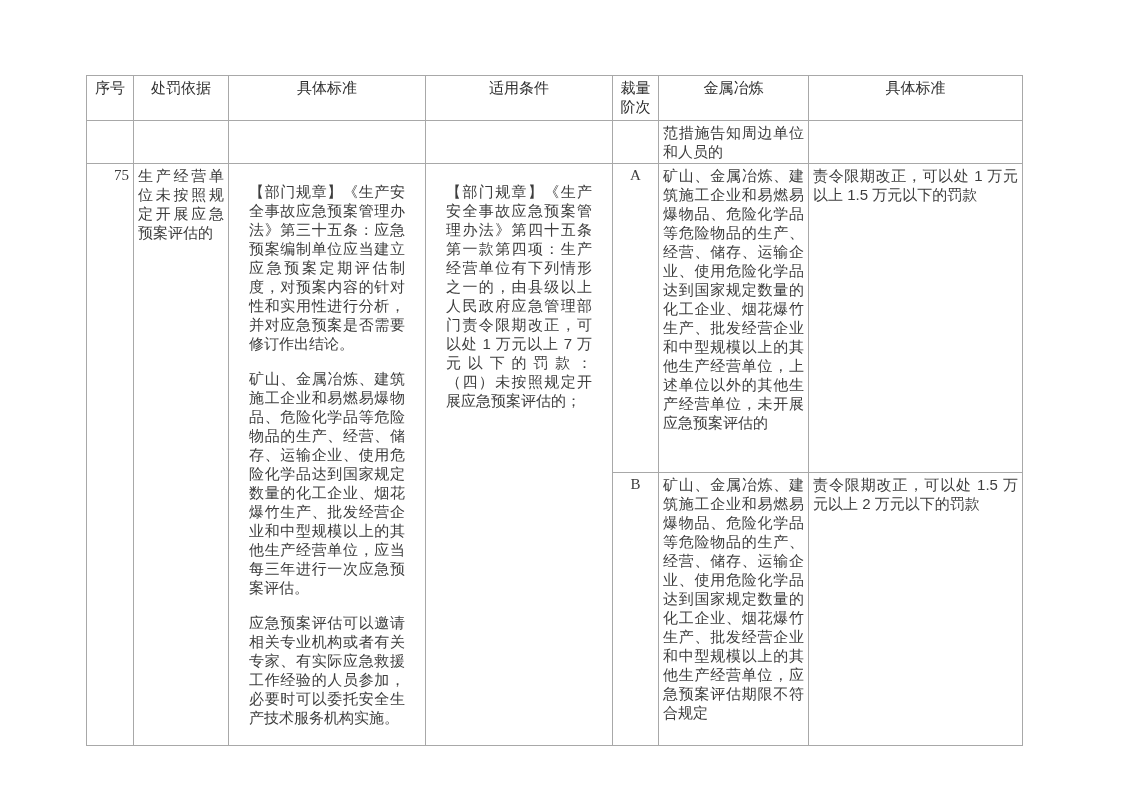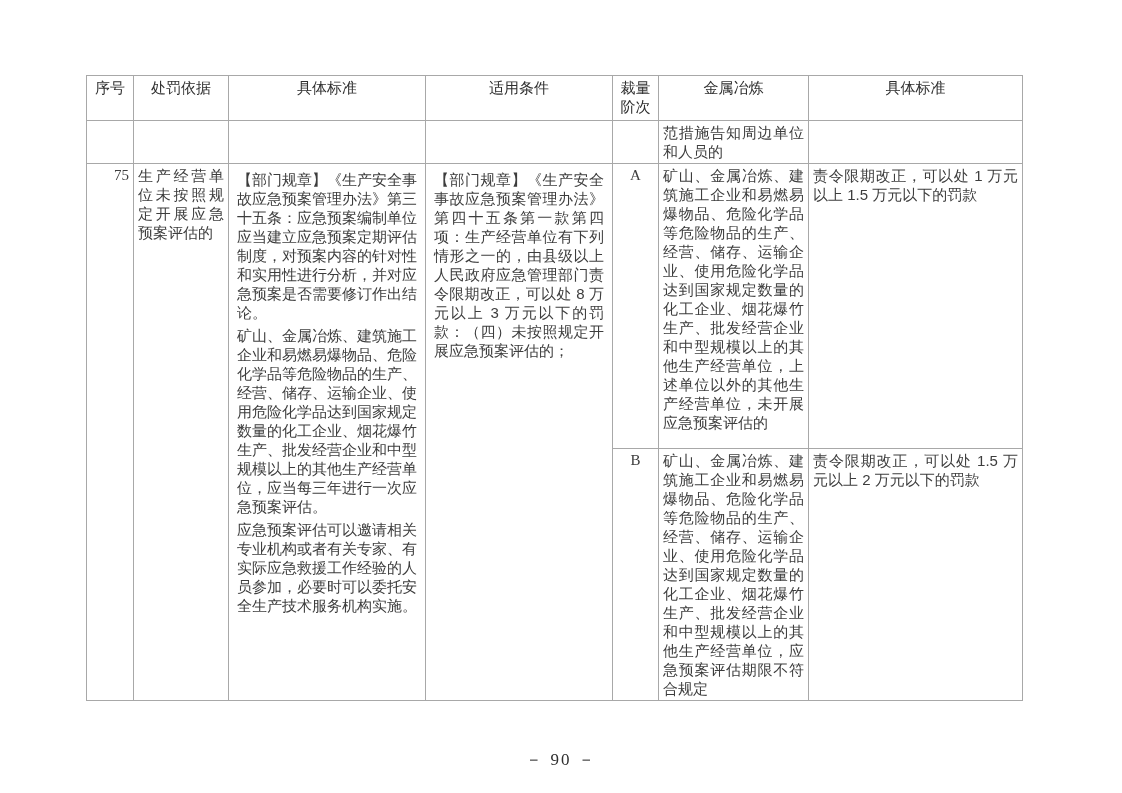--- a/index.html
+++ b/index.html
@@ -58,21 +58,21 @@
     text-align: justify;
     line-height: 21px;
     padding: 2px 6px;
   }
   td.legal-cell, td.basis-cell {
     text-align: justify;
     line-height: 19px;
     padding: 3px 4px;
   }
   td.legal-cell p, td.basis-cell p {
-    margin: 4px;
+    margin: 16px;
   }
   td.cond-cell {
     text-align: justify;
     line-height: 18.5px;
     padding: 3px 5px;
   }
   td.std-cell {
     vertical-align: middle;
     text-align: justify;
     line-height: 21px;
@@ -143,30 +143,29 @@
 
     <tr style="height:285px">
       <td rowspan="2" class="center-mid serif-num">75</td>
       <td rowspan="2" class="violation-cell">生产经营单位未按照规定开展应急预案评估的</td>
       <td rowspan="2" class="legal-cell">
         <p>【部门规章】《生产安全事故应急预案管理办法》第三十五条：应急预案编制单位应当建立应急预案定期评估制度，对预案内容的针对性和实用性进行分析，并对应急预案是否需要修订作出结论。</p>
         <p>矿山、金属冶炼、建筑施工企业和易燃易爆物品、危险化学品等危险物品的生产、经营、储存、运输企业、使用危险化学品达到国家规定数量的化工企业、烟花爆竹生产、批发经营企业和中型规模以上的其他生产经营单位，应当每三年进行一次应急预案评估。</p>
         <p>应急预案评估可以邀请相关专业机构或者有关专家、有实际应急救援工作经验的人员参加，必要时可以委托安全生产技术服务机构实施。</p>
       </td>
       <td rowspan="2" class="basis-cell">
-        <p>【部门规章】《生产安全事故应急预案管理办法》第四十五条第一款第四项：生产经营单位有下列情形之一的，由县级以上人民政府应急管理部门责令限期改正，可以处 8 万元以上 3 万元以下的罚款：（四）未按照规定开展应急预案评估的；</p>
+        <p>【部门规章】《生产安全事故应急预案管理办法》第四十五条第一款第四项：生产经营单位有下列情形之一的，由县级以上人民政府应急管理部门责令限期改正，可以处 1 万元以上 7 万元以下的罚款：（四）未按照规定开展应急预案评估的；</p>
       </td>
       <td class="tier-cell">A</td>
       <td class="cond-cell">矿山、金属冶炼、建筑施工企业和易燃易爆物品、危险化学品等危险物品的生产、经营、储存、运输企业、使用危险化学品达到国家规定数量的化工企业、烟花爆竹生产、批发经营企业和中型规模以上的其他生产经营单位，上述单位以外的其他生产经营单位，未开展应急预案评估的</td>
       <td class="std-cell">责令限期改正，可以处 1 万元以上 1.5 万元以下的罚款</td>
     </tr>
 
     <tr style="height:250px">
       <td class="tier-cell">B</td>
       <td class="cond-cell">矿山、金属冶炼、建筑施工企业和易燃易爆物品、危险化学品等危险物品的生产、经营、储存、运输企业、使用危险化学品达到国家规定数量的化工企业、烟花爆竹生产、批发经营企业和中型规模以上的其他生产经营单位，应急预案评估期限不符合规定</td>
       <td class="std-cell">责令限期改正，可以处 1.5 万元以上 2 万元以下的罚款</td>
     </tr>
   </tbody>
     </table>
 
-  <div class="page-number">－ 90 －</div>
 
 </div>
 
 </body></html>

